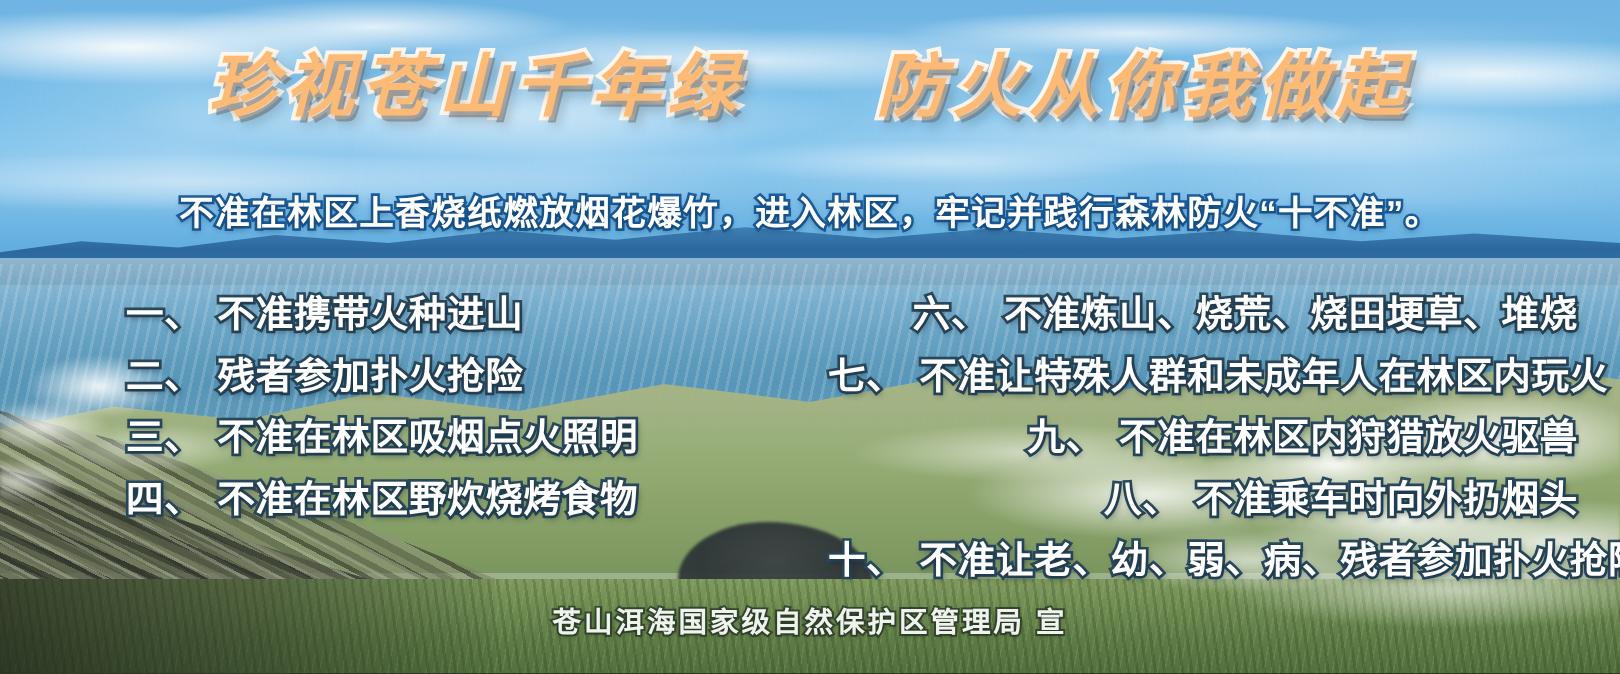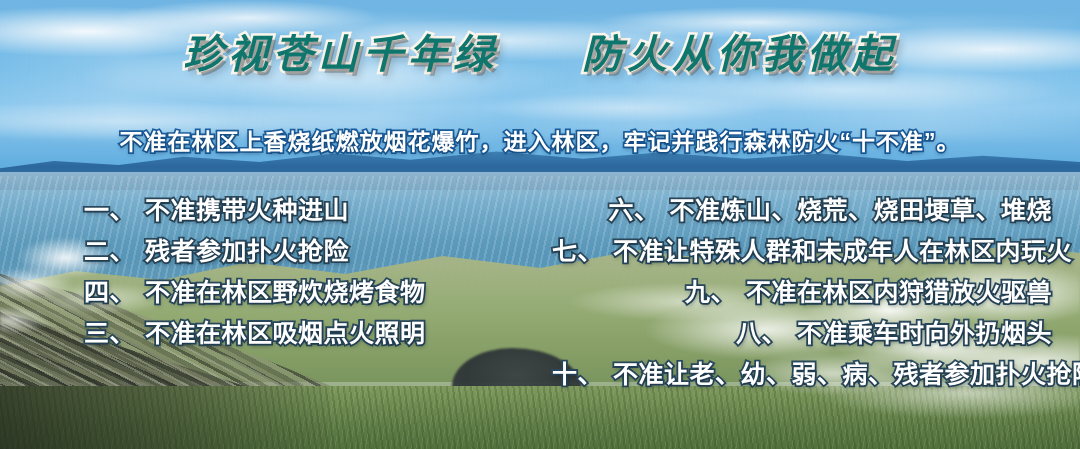--- a/index.html
+++ b/index.html
@@ -192,25 +192,25 @@
 
   
   .headline {
     position: absolute;
     top: 34px;
     left: 0;
     width: 1080px;
     text-align: center;
     white-space: nowrap;
     font-family: "DejaVu Serif", "Liberation Serif", serif;
-    font-size: 40px;
+    font-size: 46px;
     font-weight: 700;
     font-style: italic;
     letter-spacing: 5px;
-    color: #0f766e;
+    color: #fdba74;
     -webkit-text-stroke: 5px #fdf6ec;
     paint-order: stroke fill;
     text-shadow:
       3px 4px 0 rgba(90,90,90,.45),
       5px 6px 7px rgba(60,70,80,.30);
     line-height: 1;
   }
   .headline .gap { display: inline-block; width: 46px; }
 
   
@@ -311,25 +311,25 @@
     <div class="rules">
 
       <div class="col col-left">
         <div class="rule">
           <span class="num">一、</span><span>不准携带火种进山</span>
         </div>
         <div class="rule">
           <span class="num">二、</span><span>残者参加扑火抢险</span>
         </div>
         <div class="rule">
+          <span class="num">三、</span><span>不准在林区吸烟点火照明</span>
+        </div>
+        <div class="rule">
           <span class="num">四、</span><span>不准在林区野炊烧烤食物</span>
         </div>
-        <div class="rule">
-          <span class="num">三、</span><span>不准在林区吸烟点火照明</span>
-        </div>
       </div>
 
       <div class="col col-right">
         <div class="rule">
           <span class="num">六、</span><span>不准炼山、烧荒、烧田埂草、堆烧</span>
         </div>
         <div class="rule">
           <span class="num">七、</span><span>不准让特殊人群和未成年人在林区内玩火</span>
         </div>
         <div class="rule">
@@ -338,15 +338,16 @@
         <div class="rule">
           <span class="num">八、</span><span>不准乘车时向外扔烟头</span>
         </div>
         <div class="rule">
           <span class="num">十、</span><span>不准让老、幼、弱、病、残者参加扑火抢险</span>
         </div>
       </div>
 
     </div>
 
+    <div class="footer">苍山洱海国家级自然保护区管理局  宣</div>
 
   </div>
 </div>
 
 </body></html>

